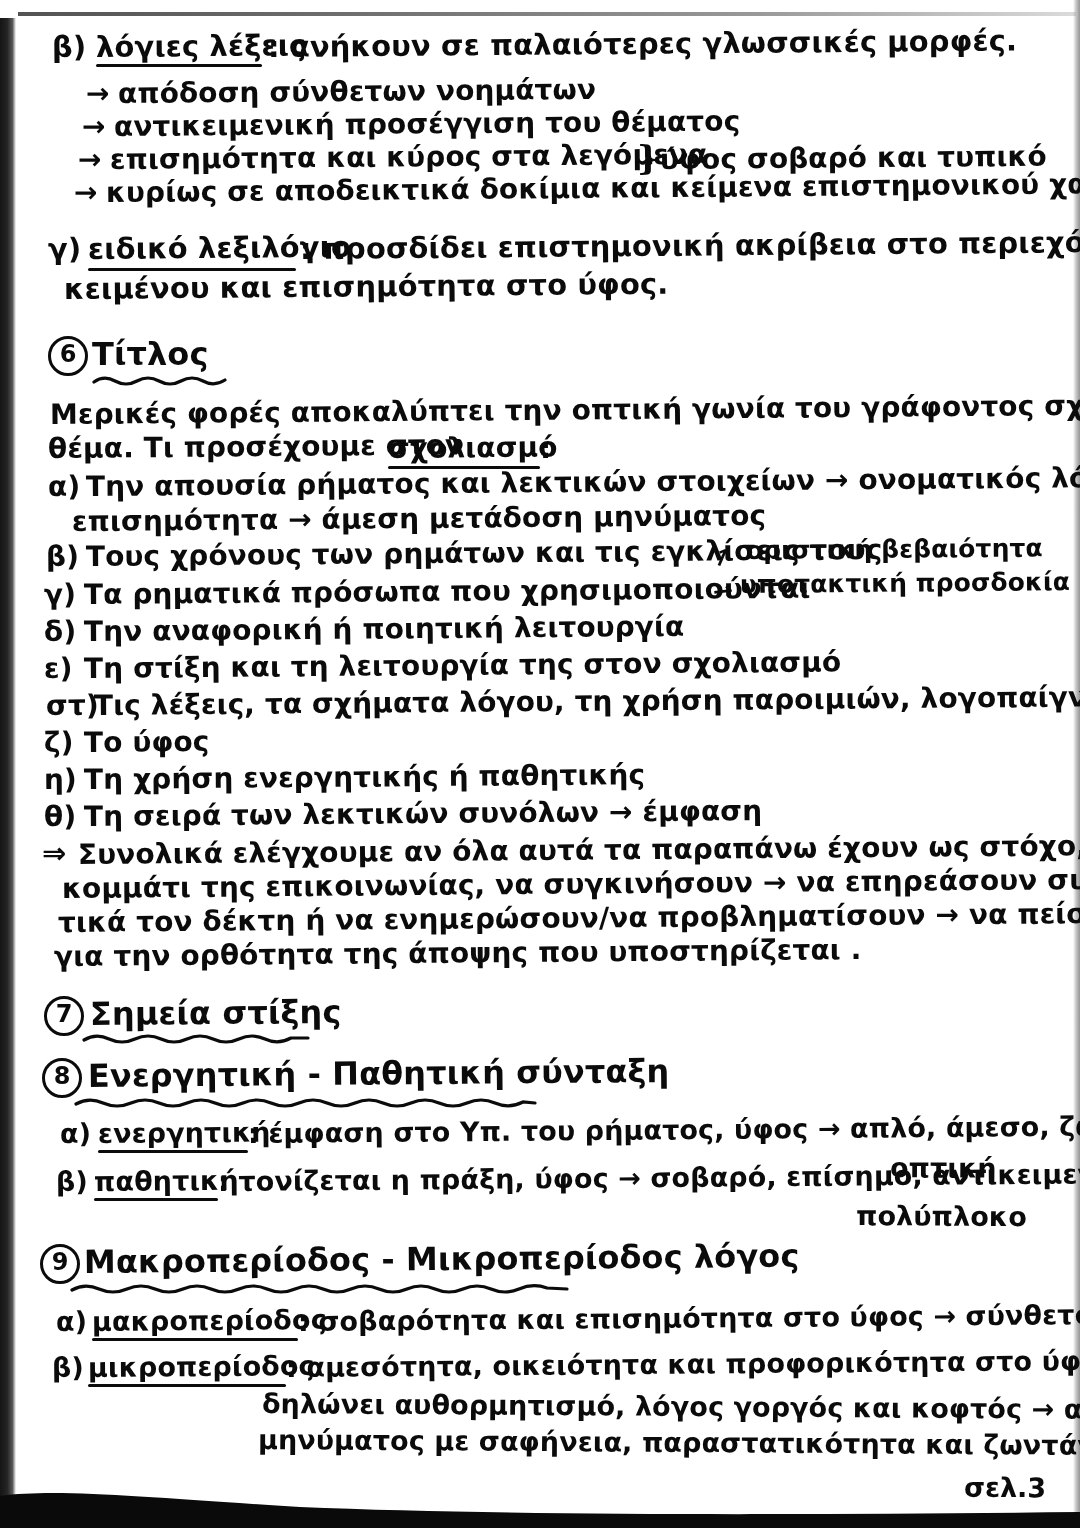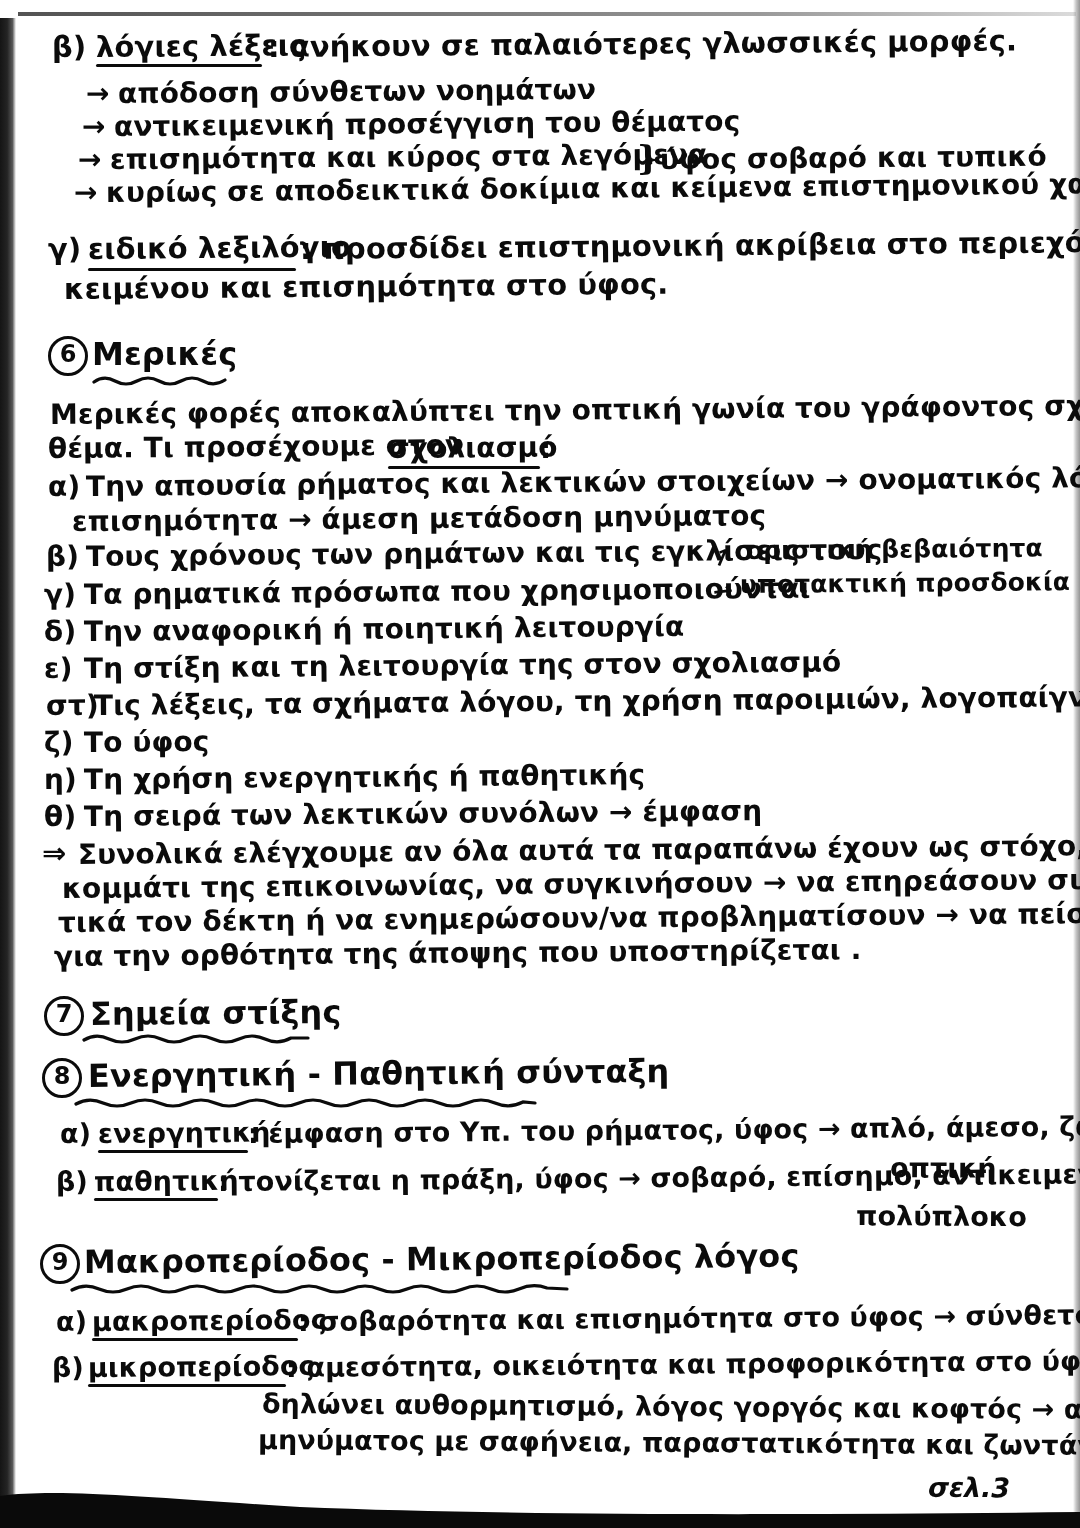--- a/index.html
+++ b/index.html
@@ -148,21 +148,21 @@
   <div class="hw s28 r1" style="left:74px; top:176px;">→</div>
   <div class="hw s28 r1" style="left:106px; top:176px;">κυρίως σε αποδεικτικά δοκίμια και κείμενα επιστημονικού χαρακτήρα</div>
 
   <div class="hw s29 r1" style="left:48px; top:232px;">γ)</div>
   <div class="hw s29 r1" style="left:88px; top:232px;">ειδικό  λεξιλόγιο</div>
   <div class="ul" style="left:88px; top:268px; width:208px;"></div>
   <div class="hw s29 r1" style="left:300px; top:232px;">: προσδίδει επιστημονική ακρίβεια στο περιεχόμενο του</div>
   <div class="hw s29 r1" style="left:64px; top:272px;">κειμένου και επισημότητα στο ύφος.</div>
 
   <div class="circle-num" style="left:48px; top:336px;">6</div>
-  <div class="hw head" style="left:92px; top:335px;">Μερικές</div>
+  <div class="hw head" style="left:92px; top:335px;">Τίτλος</div>
   <div class="wavy" style="left:92px; top:374px;">
     <svg width="140" height="12" viewBox="0 0 140 12" xmlns="http://www.w3.org/2000/svg">
       <path d="M2 8 Q 12 1, 23 7 T 45 7 T 67 7 T 89 7 T 111 7 T 133 6" fill="none" stroke="#0b0b0b" stroke-width="3.2" stroke-linecap="round"></path>
     </svg>
   </div>
 
   <div class="hw s28 r1" style="left:50px; top:398px;">Μερικές φορές αποκαλύπτει την οπτική γωνία του γράφοντος σχετικά με το</div>
   <div class="hw s28 r1" style="left:48px; top:432px;">θέμα. Τι προσέχουμε στον </div>
   <div class="hw s28 r1" style="left:388px; top:432px;">σχολιασμό</div>
   <div class="ul" style="left:388px; top:466px; width:152px;"></div>
@@ -247,15 +247,15 @@
   <div class="ul" style="left:92px; top:1338px; width:206px;"></div>
   <div class="hw s27 r1" style="left:298px; top:1306px;"> : σοβαρότητα και επισημότητα στο ύφος → σύνθετος λόγος</div>
 
   <div class="hw s27 r1" style="left:52px; top:1352px;">β)</div>
   <div class="hw s27 r1" style="left:88px; top:1352px;">μικροπερίοδος</div>
   <div class="ul" style="left:88px; top:1384px; width:198px;"></div>
   <div class="hw s27 r1" style="left:286px; top:1352px;"> : αμεσότητα, οικειότητα και προφορικότητα στο ύφος →</div>
   <div class="hw s27 rp1" style="left:262px; top:1388px;">δηλώνει αυθορμητισμό, λόγος γοργός και κοφτός → απόδοση</div>
   <div class="hw s27 rp1" style="left:258px; top:1424px;">μηνύματος με σαφήνεια, παραστατικότητα και ζωντάνια</div>
 
-  <div class="pagenum rp1" style="left:928px; top:1472px;font-style:italic;">σελ.3</div>
+  <div class="pagenum rp1" style="left:964px; top:1472px;">σελ.3</div>
 
 </div>
 
 </body></html>

